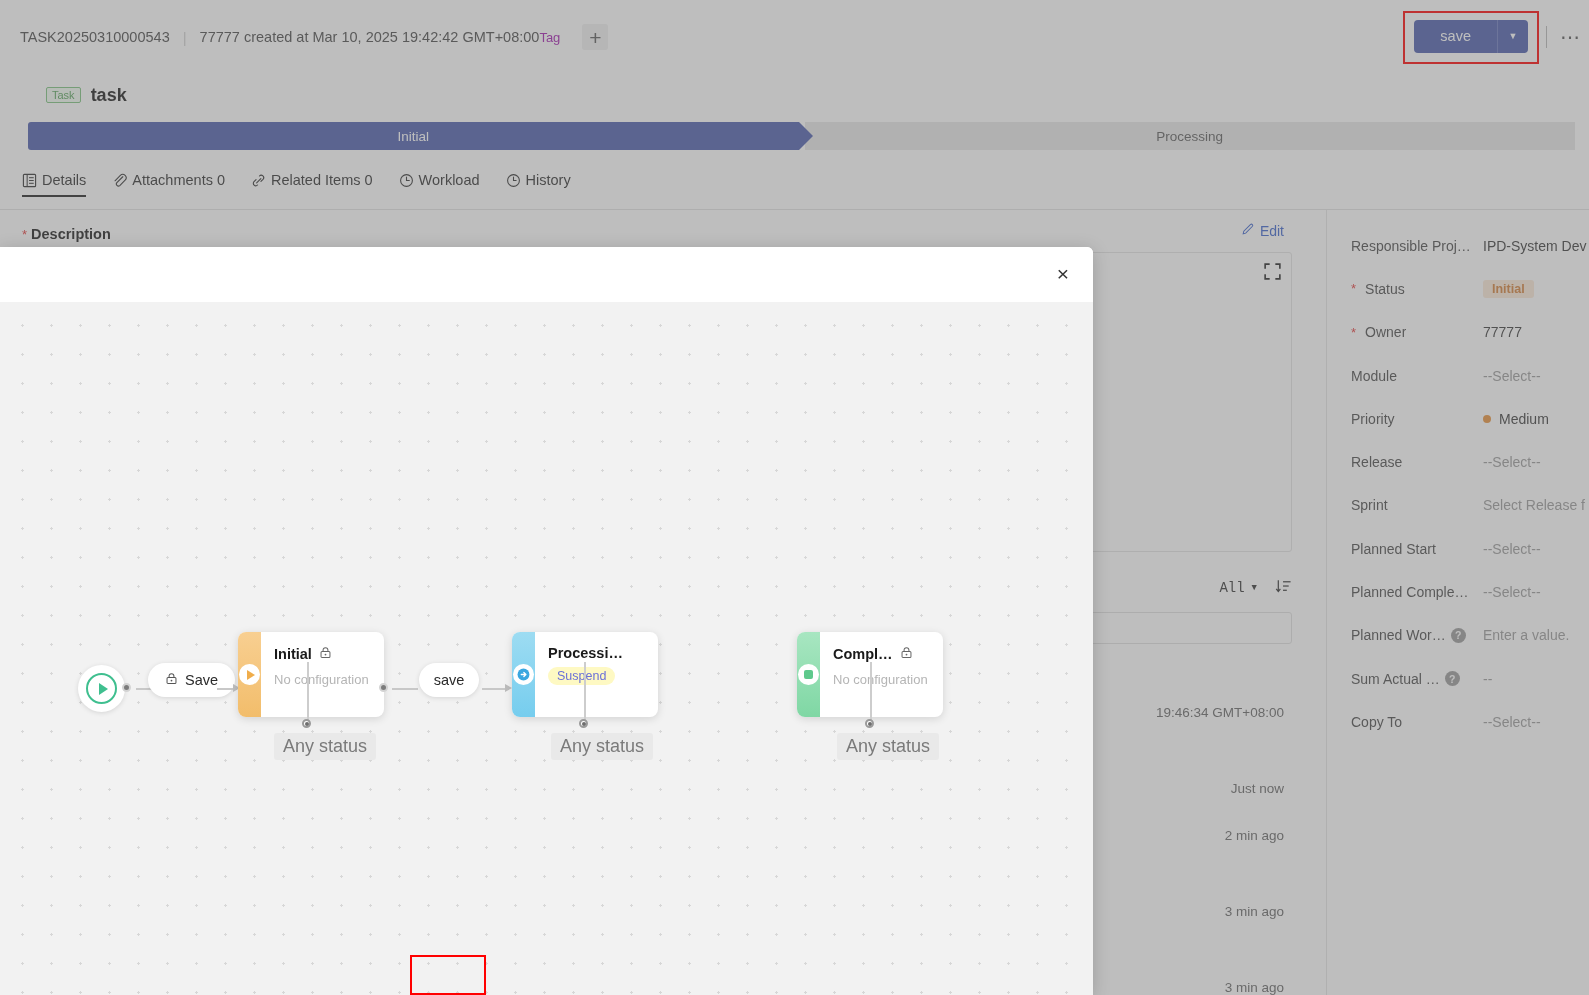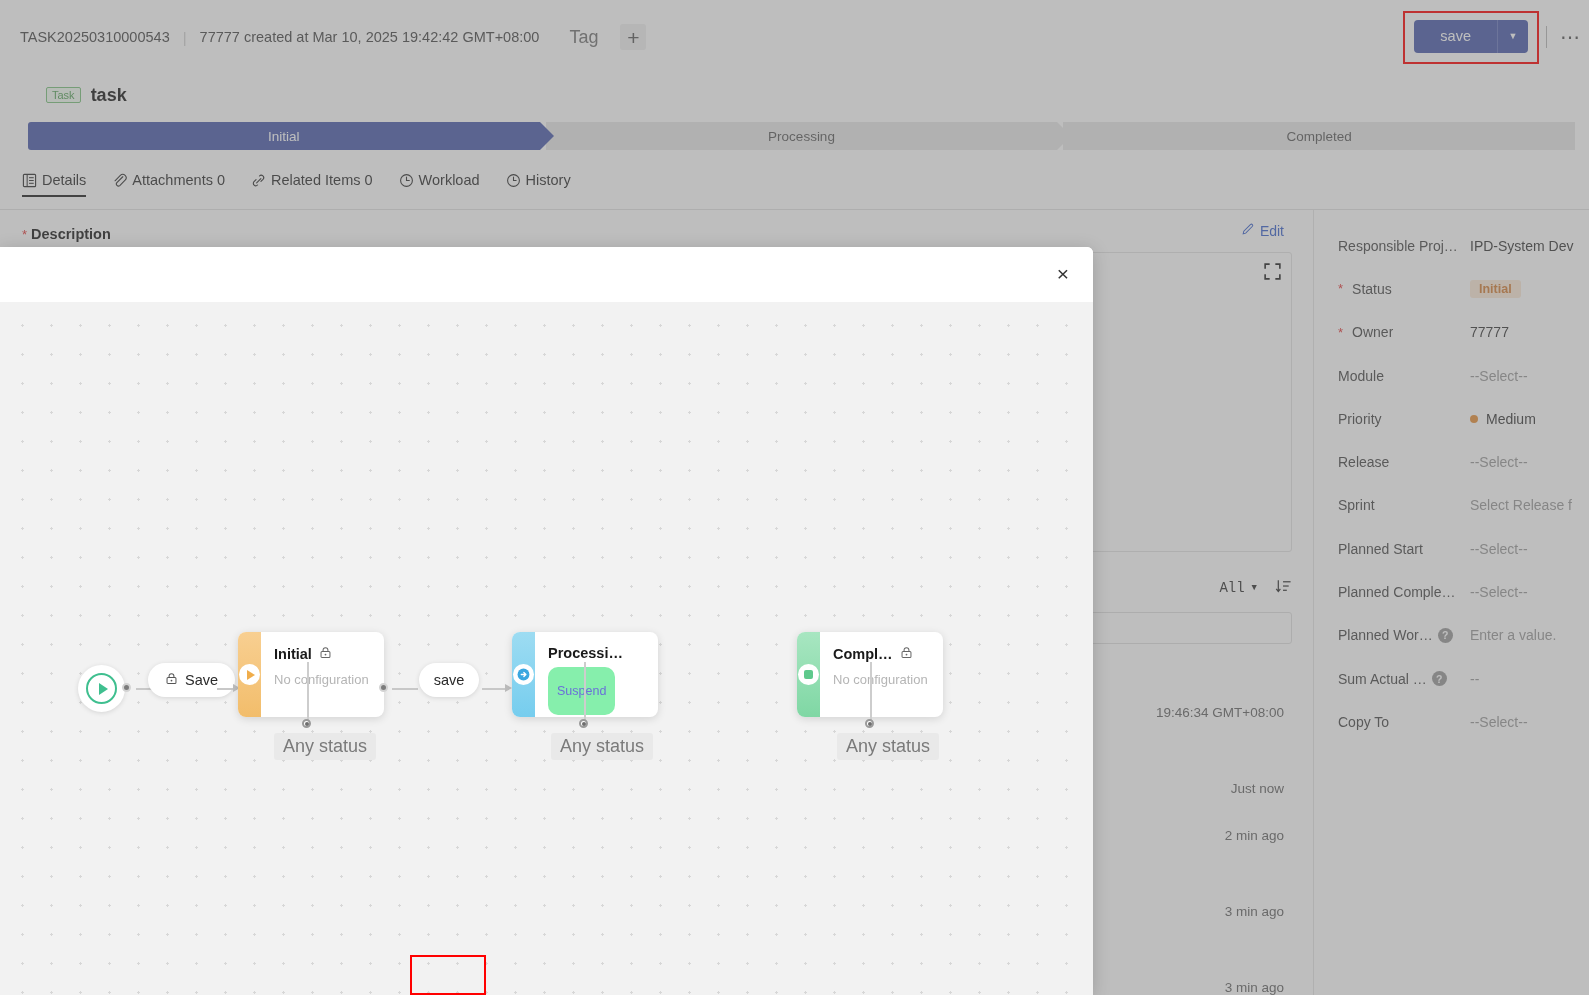--- a/index.html
+++ b/index.html
@@ -23,21 +23,21 @@
     background: #ffffff;
     display: flex; align-items: center;
   }
   .topbar-left {
     display: flex; align-items: center; gap: 0;
     padding-left: 20px; height: 100%;
   }
   .tb-id { font-size: 14.5px; color: #4a4a4a; }
   .tb-sep { color: #cfcfcf; margin: 0 13px; font-size: 15px; }
   .tb-created { font-size: 14.5px; color: #4a4a4a; }
-  .tb-tag { font-size: 18px; color: #737373; margin-left: 30px; }
+  .tb-tag { font-size: 13px; color: #a21caf; }
   .tb-plus {
     margin-left: 22px; width: 26px; height: 26px;
     display: flex; align-items: center; justify-content: center;
     font-size: 21px; color: #5a5a5a; background: #f0f0f0; border-radius: 3px;
     line-height: 1;
   }
 
   .topbar-right {
     position: absolute; right: 0; top: 0; height: 74px;
     display: flex; align-items: center; padding-right: 8px;
@@ -163,21 +163,21 @@
   }
   .activity-row {
     height: 47px; display: flex; align-items: center; justify-content: flex-end;
     font-size: 13.5px; color: #666;
     padding-right: 8px;
   }
   .activity-row.gap-big { height: 105px; }
 
   
   .sidebar {
-    position: absolute; top: 210px; right: 13px; width: 263px; bottom: 0;
+    position: absolute; top: 210px; right: 0; width: 263px; bottom: 0;
     background: #fff; border-left: 1px solid #e6e6e6;
     padding-top: 14px;
   }
   .field {
     display: flex; align-items: center; height: 43.3px;
     padding-left: 24px; font-size: 14px;
   }
   .field-label {
     width: 132px; color: #4a4a4a; display: flex; align-items: center; gap: 5px;
     flex: 0 0 132px;
@@ -309,22 +309,22 @@
 
   .node-body { flex: 1; padding: 13px 11px 0 13px; }
   .node-title-row { display: flex; align-items: center; gap: 7px; }
   .node-title {
     font-size: 14.5px; font-weight: bold; color: #1a1a1a;
     max-width: 78px; white-space: nowrap; overflow: hidden; text-overflow: ellipsis;
   }
   .node-sub { font-size: 13px; color: #b5b5b5; margin-top: 9px; }
   .badge-suspend {
     display: inline-block; margin-top: 6px;
-    background: #86efac; color: #6a70d8;
-    font-size: 12.5px; padding: 17px 9px; border-radius: 10px;
+    background: #fef9c3; color: #6a70d8;
+    font-size: 12.5px; padding: 2px 9px; border-radius: 10px;
   }
 
   .anystatus-stem { position: absolute; width: 1.6px; background: #cdcdcd; }
   .anystatus-dot {
     position: absolute; width: 9px; height: 9px; border-radius: 50%;
     background: #ffffff; border: 2.6px solid #9a9a9a;
   }
   .anystatus-dot i {
     display:block; width:4px; height:4px; border-radius:50%;
     background:#6e6e6e; margin: 0.5px 0 0 0.5px;
@@ -365,23 +365,20 @@
     <span class="type-chip">Task</span>
     <span class="task-title">task</span>
   </div>
 
   <div class="stepper">
     <div class="step active">
       <span>Initial</span>
     </div>
     <div class="step">
       <span>Processing</span>
-    </div>
-    <div class="step">
-      <span>Completed</span>
     </div>
   </div>
 
   <div class="tabs">
     <div class="tab active">
       <span>
         <svg width="15" height="15" viewBox="0 0 16 16">
             <rect x="1.5" y="1.5" width="13" height="13" rx="1" fill="none" stroke="#2f2f2f" stroke-width="1.2"></rect>
             <line x1="5.5" y1="1.8" x2="5.5" y2="14.2" stroke="#2f2f2f" stroke-width="1.1"></line>
             <line x1="7.5" y1="5" x2="12.5" y2="5" stroke="#2f2f2f" stroke-width="1.1"></line>

